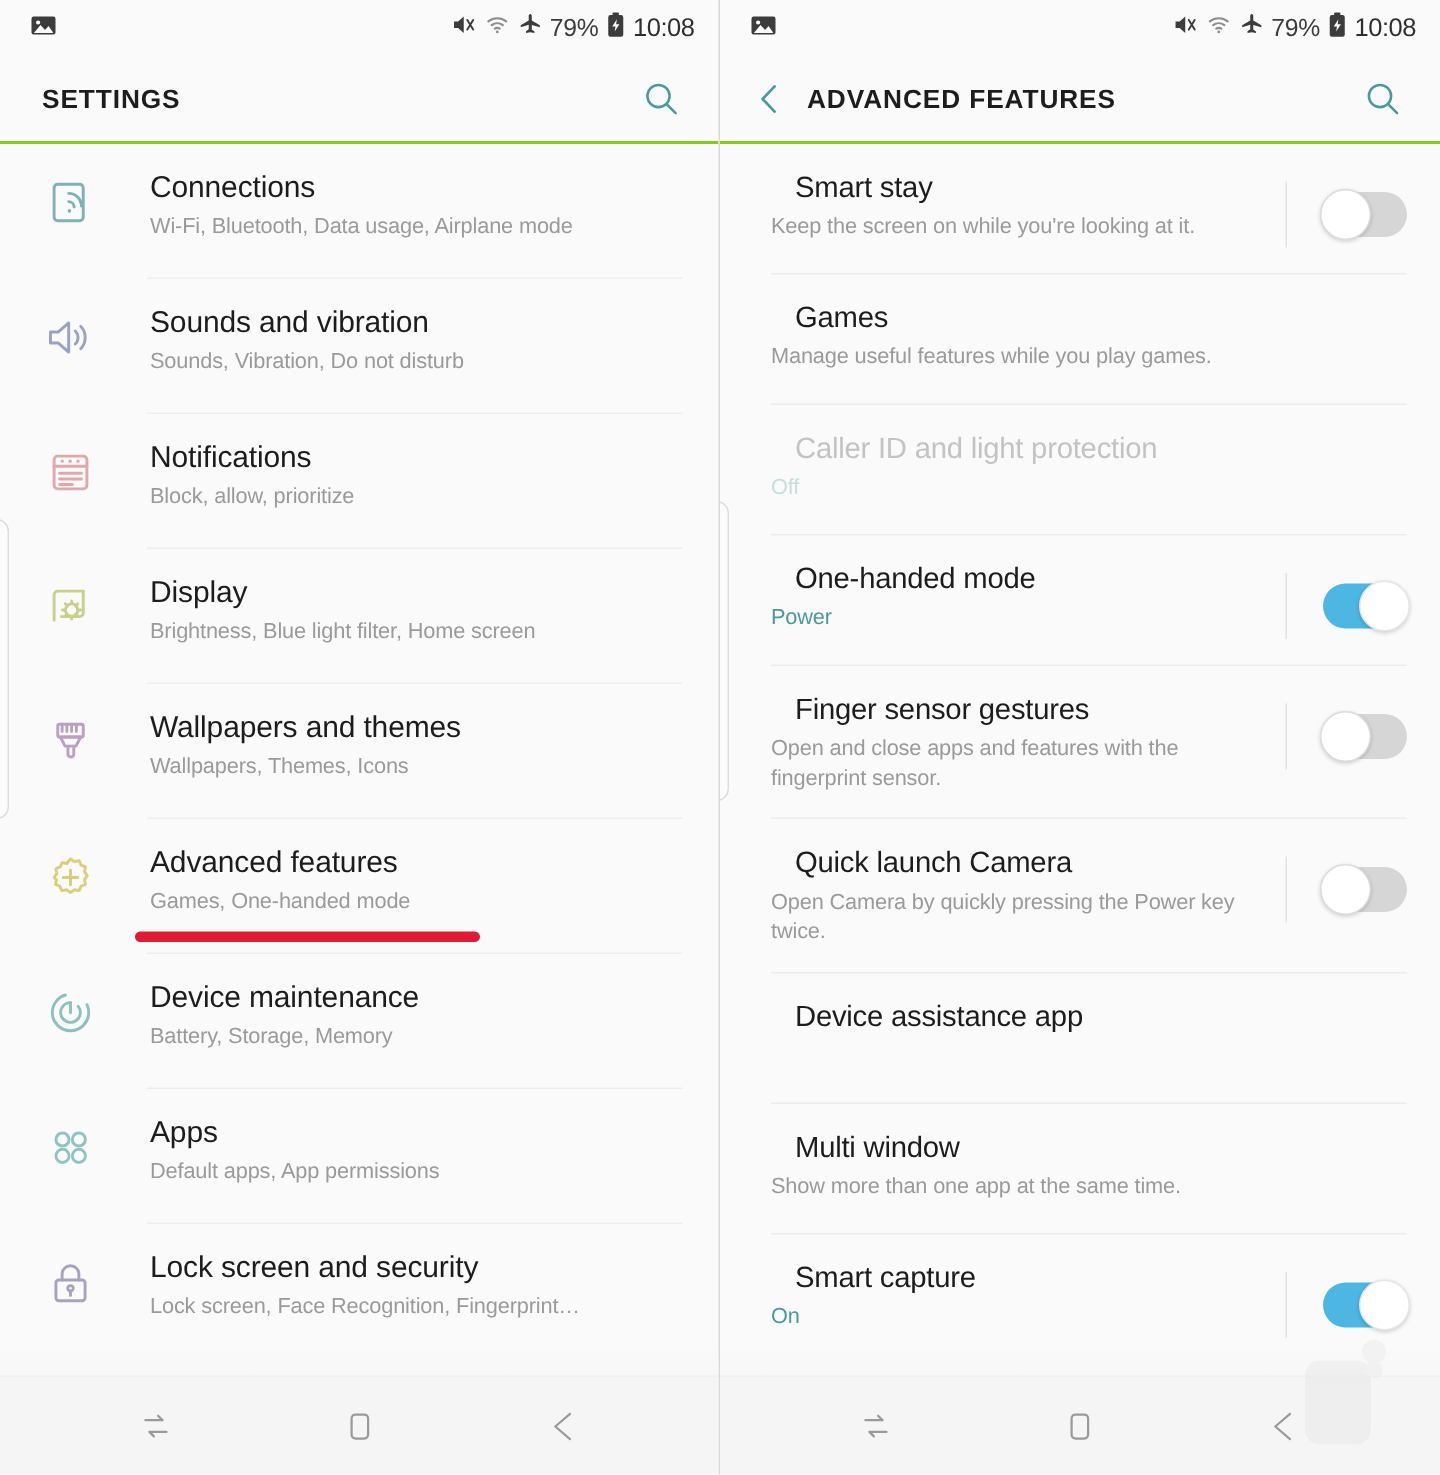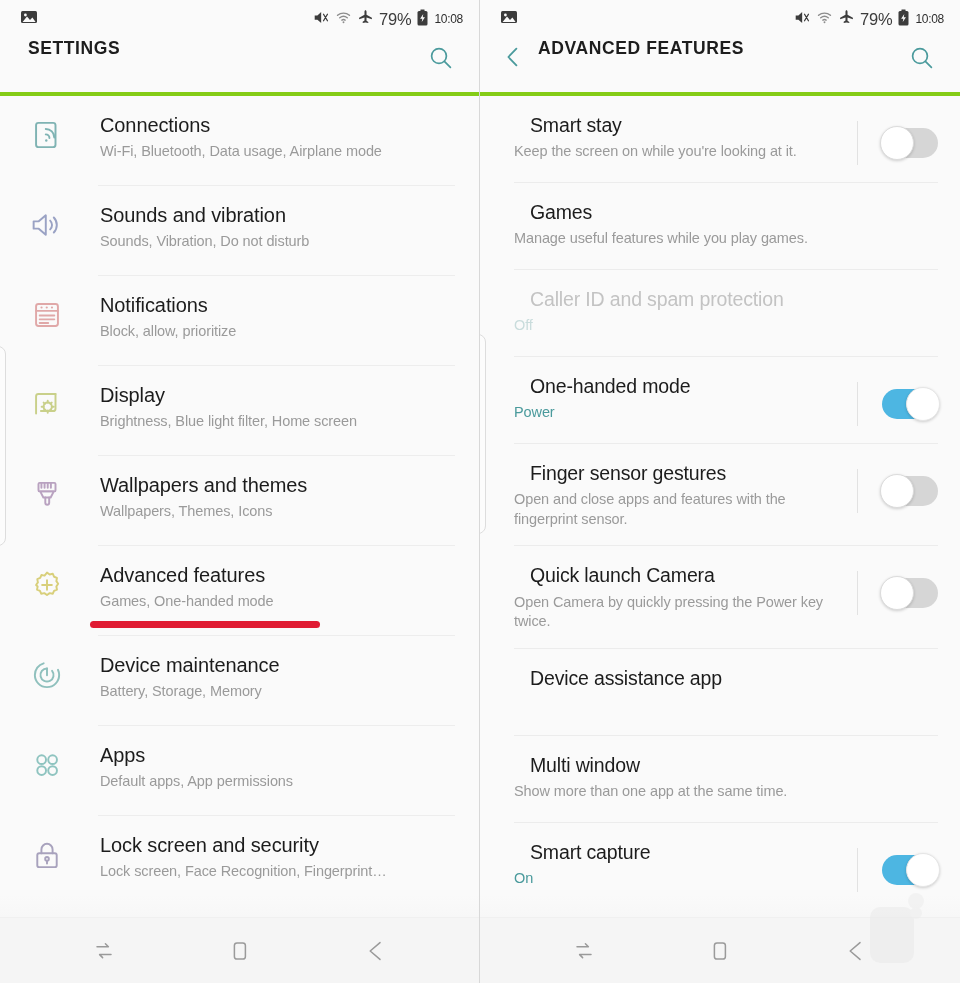--- a/index.html
+++ b/index.html
@@ -32,30 +32,30 @@
     background: #fafafa;
   }
   .sb-left { display: flex; align-items: center; gap: 6px; }
   .sb-right {
     margin-left: auto;
     display: flex; align-items: center; gap: 5px;
     color: #4a4a4a;
     font-size: 16px;
   }
   .sb-pct { font-size: 16.5px; color: #3c3c3c; letter-spacing: -0.2px; }
-  .sb-time { font-size: 12px; color: #2e2e2e; letter-spacing: -0.3px; }
+  .sb-time { font-size: 17px; color: #2e2e2e; letter-spacing: -0.3px; }
 
   
   .appbar {
     height: 58px;
     display: flex;
-    align-items: flex-start;
+    align-items: center;
     padding: 0 18px 0 28px;
     background: #fafafa;
-    border-bottom: 4px solid #84cc16;
+    border-bottom: 2px solid #84cc16;
   }
   .appbar.withback { padding-left: 14px; }
   .back-btn {
     width: 38px; height: 38px;
     display: flex; align-items: center; justify-content: center;
     margin-right: 6px;
     cursor: pointer;
   }
   .appbar-title {
     font-size: 17.5px;
@@ -502,21 +502,21 @@
                 <span class="knob"></span>
               </span>
             </span>
           </div>
           <div class="fsep"></div>
           <div class="frow">
             <span class="ftxt"><span class="frow-title">Games</span><div class="frow-sub">Manage useful features while you play games.</div></span>
           </div>
           <div class="fsep"></div>
           <div class="frow disabled">
-            <span class="ftxt"><span class="frow-title">Caller ID and spam protection</span><div class="frow-sub status dim">Off</div></span>
+            <span class="ftxt"><span class="frow-title">Caller ID and light protection</span><div class="frow-sub status dim">Off</div></span>
           </div>
           <div class="fsep"></div>
           <div class="frow">
             <span class="ftxt"><span class="frow-title">One-handed mode</span><div class="frow-sub status">Power</div></span>
             <span class="toggle-wrap">
               <span class="tdivider"></span>
               <span class="toggle on">
                 <span class="knob"></span>
               </span>
             </span>

